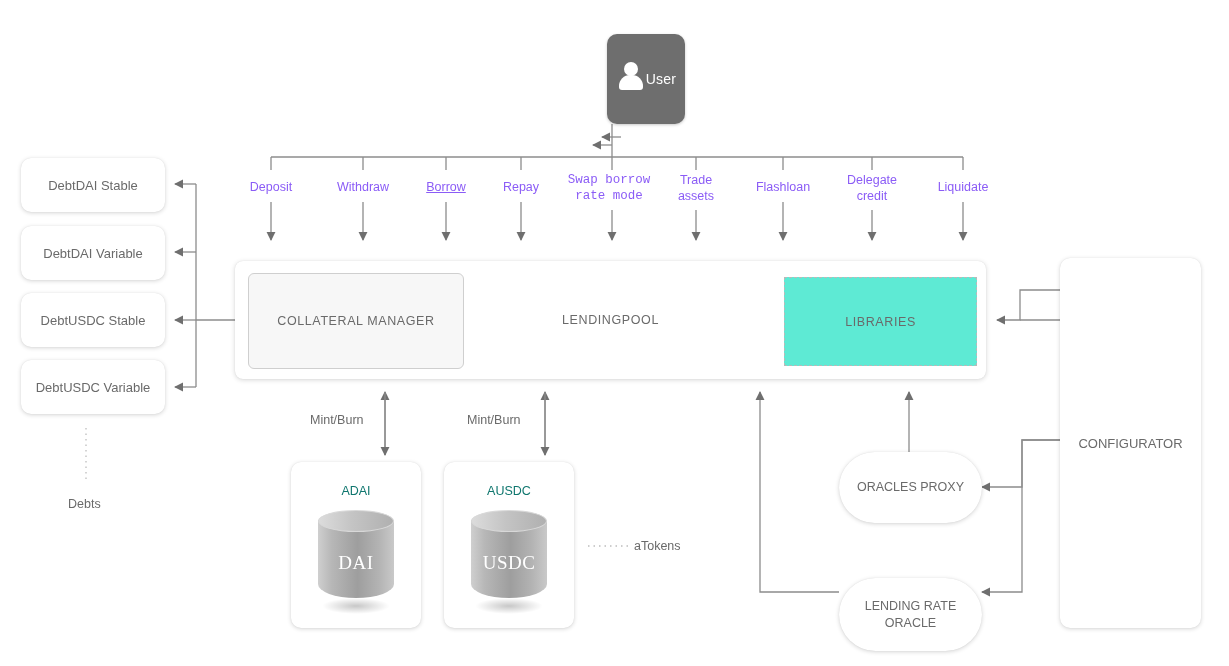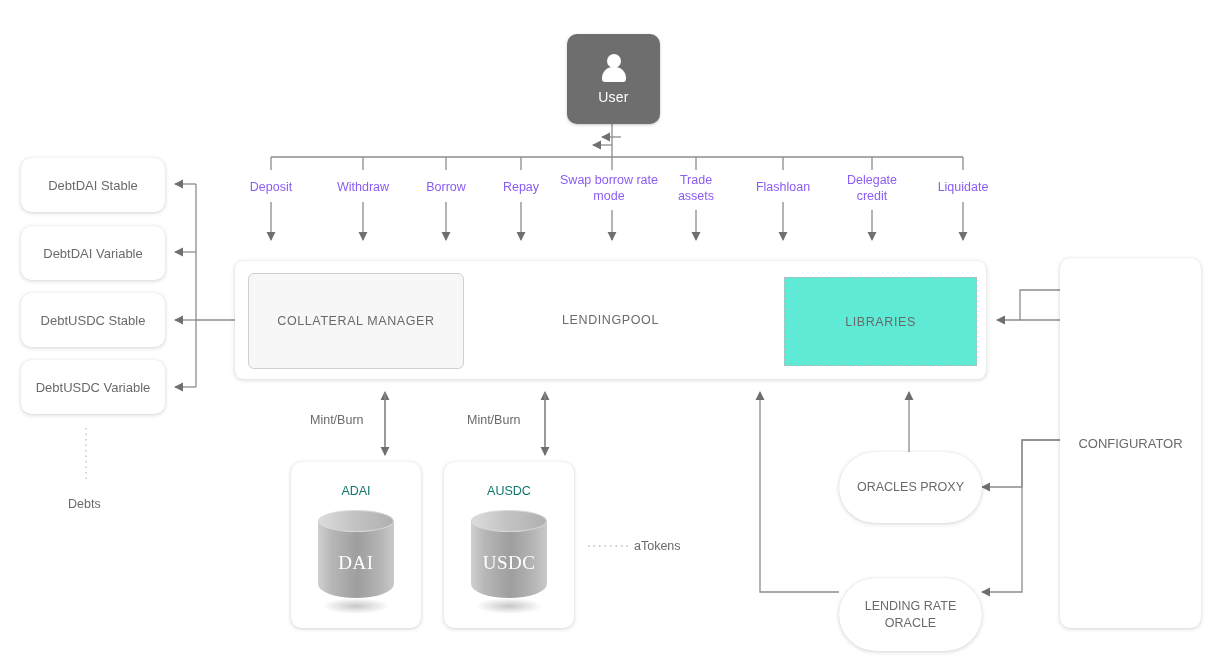--- a/index.html
+++ b/index.html
@@ -3,23 +3,23 @@
 <meta charset="utf-8">
 <style>
   html,body{margin:0;padding:0;background:#ffffff;}
   body{font-family:"Liberation Sans","DejaVu Sans",sans-serif;}
   #stage{position:relative;width:1229px;height:666px;overflow:hidden;background:#fff;}
   #svg-layer{position:absolute;left:0;top:0;width:1229px;height:666px;pointer-events:none;}
 
   .node{position:absolute;box-sizing:border-box;display:flex;align-items:center;justify-content:center;text-align:center;}
 
   
-  .user-box{width:93px;height:90px;border-radius:10px;background:#6e6e6e;
-            display:flex;flex-direction:column;align-items:center;justify-content:center;
-            box-shadow:0 1px 3px rgba(0,0,0,.22);}
+  .user-box{width:78px;height:90px;border-radius:10px;background:#6e6e6e;
+            display:flex;align-items:center;justify-content:center;
+            box-shadow:0 1px 3px rgba(0,0,0,.22);margin-left:40px;}
   .user-icon{width:30px;height:30px;position:relative;margin-bottom:5px;}
   .user-icon .head{position:absolute;left:8px;top:0;width:14px;height:14px;border-radius:50%;background:#fff;}
   .user-icon .body{position:absolute;left:3px;top:13px;width:24px;height:15px;background:#fff;
                    border-radius:11px 11px 3px 3px;}
   .user-label{color:#fff;font-size:14px;letter-spacing:.2px;}
 
   
   .card{background:#fff;border-radius:10px;box-shadow:0 1px 4px rgba(0,0,0,.17),0 0 1px rgba(0,0,0,.10);
         color:#6a6a6a;font-size:13px;}
   .pill{background:#fff;border-radius:38px;box-shadow:0 1px 4px rgba(0,0,0,.17),0 0 1px rgba(0,0,0,.10);
@@ -140,23 +140,23 @@
   <div class="node user-box" style="left:567px;top:34px;">
     <div class="user-icon">
       <div class="head"></div>
         <div class="body"></div>
     </div>
     <div class="user-label">User</div>
   </div>
 
   <div class="action" style="left:271px;top:180px;width:110px;">Deposit</div>
   <div class="action" style="left:363px;top:180px;width:110px;">Withdraw</div>
-  <div class="action" style="left:446px;top:180px;width:110px;">Borrow</div>
+  <div class="action" style="left:446px;top:180px;width:110px;text-decoration:underline;">Borrow</div>
   <div class="action" style="left:521px;top:180px;width:110px;">Repay</div>
-  <div class="action" style="left:609px;top:173px;width:104px;">Swap borrow rate mode</div>
+  <div class="action" style="left:609px;top:173px;width:104px;font-family:Liberation Mono, monospace;">Swap borrow rate mode</div>
   <div class="action" style="left:696px;top:173px;width:64px;">Trade assets</div>
   <div class="action" style="left:783px;top:180px;width:110px;">Flashloan</div>
   <div class="action" style="left:872px;top:173px;width:76px;">Delegate credit</div>
   <div class="action" style="left:963px;top:180px;width:110px;">Liquidate</div>
 
   <div class="node pool" style="left:235px;top:261px;width:751px;height:118px;">
     <div class="pool-title">LENDINGPOOL</div>
     <div class="inner-solid" style="left:13px;top:12px;width:214px;height:94px;">COLLATERAL MANAGER</div>
     <div class="inner-dashed" style="left:549px;top:16px;width:191px;height:87px;">LIBRARIES</div>
   </div>

